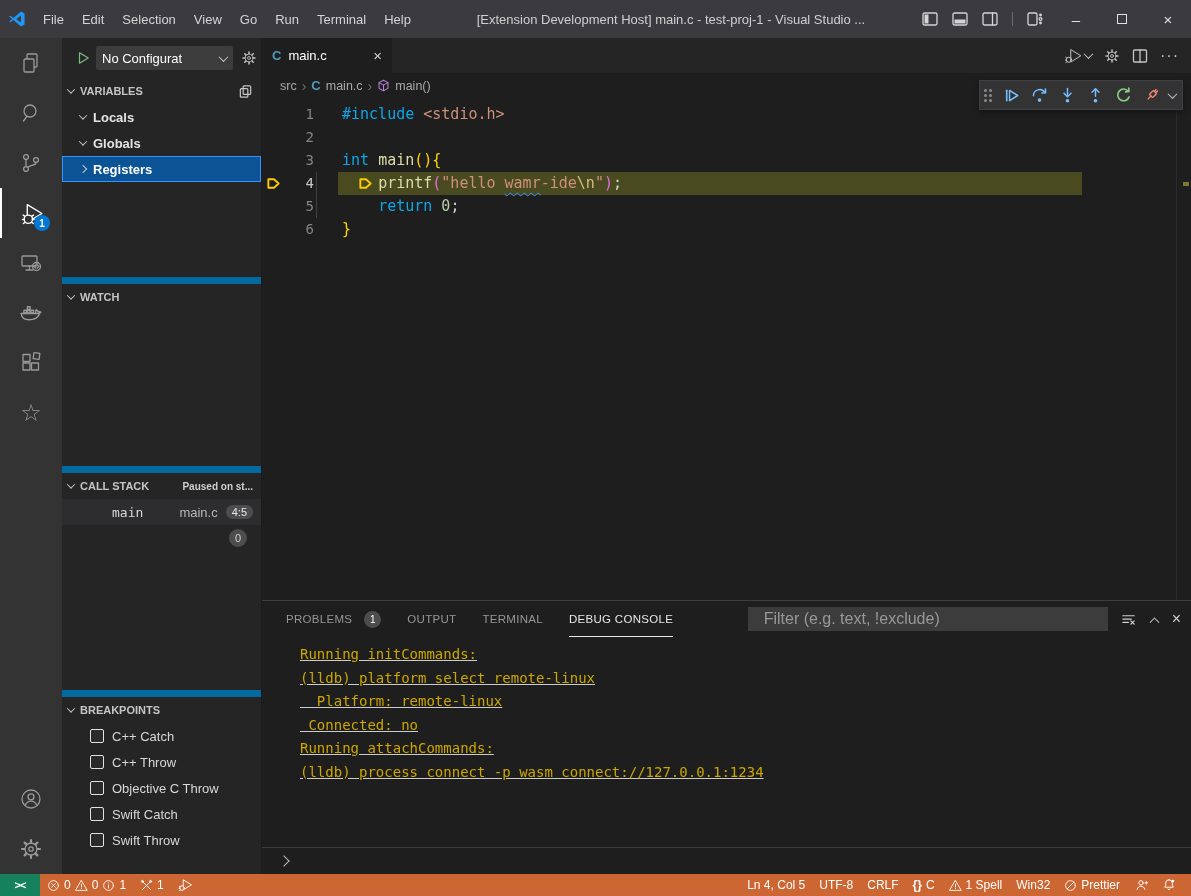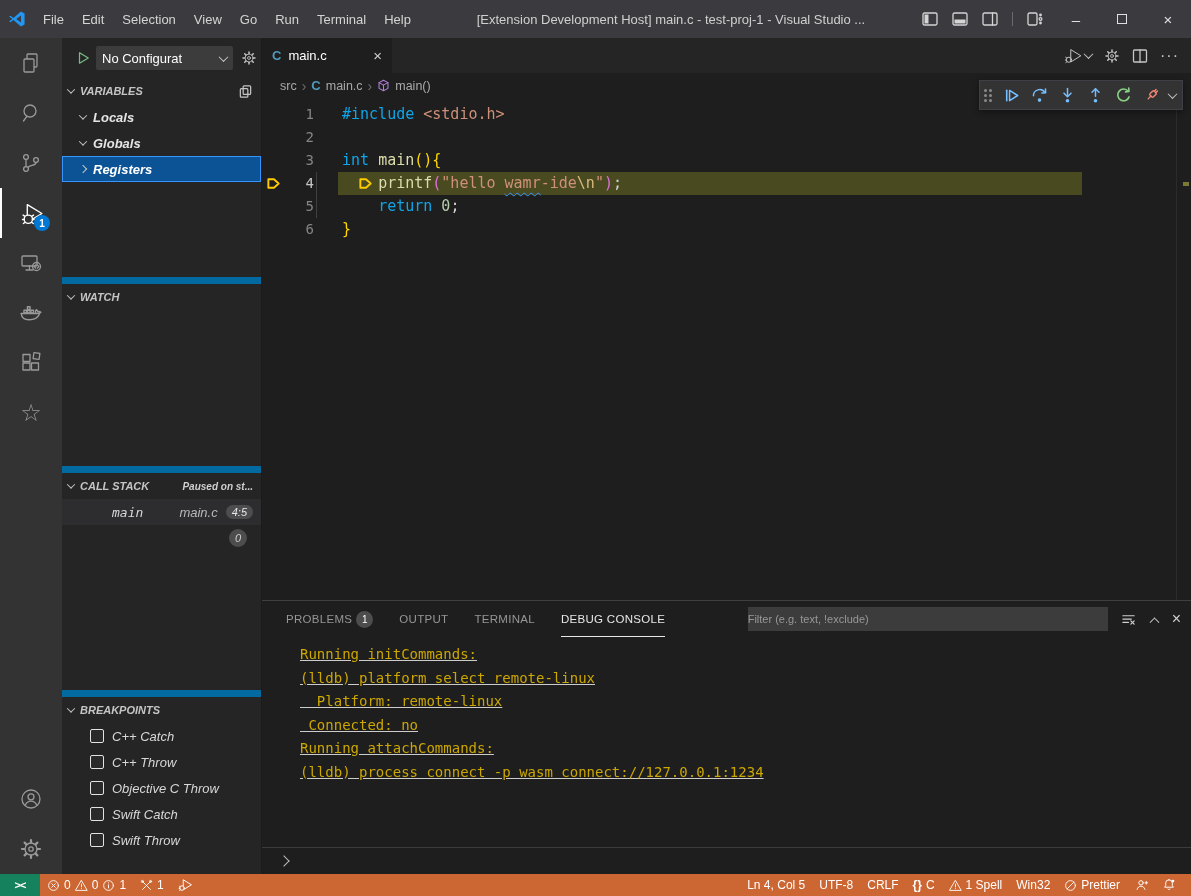--- a/index.html
+++ b/index.html
@@ -39,21 +39,21 @@
   .sb-toolbar { height:40px; display:flex; align-items:center; padding:0 4px 0 14px; gap:6px; }
   .run-play { color:#75be7e; }
   .cfg-dropdown { flex:1; height:24px; background:#3c3c3c; border-radius:2px; display:flex; align-items:center; padding:0 6px; color:#ffffff; font-size:13px; min-width:0; }
   .cfg-dropdown .lbl { flex:1; white-space:nowrap; overflow:hidden; }
   .chev { width:7px; height:7px; border-right:1.4px solid #c5c5c5; border-bottom:1.4px solid #c5c5c5; flex:none; }
   .chev.down { transform:rotate(45deg) translate(-1px,-1px); }
   .chev.right { transform:rotate(-45deg); }
   .chev.up { transform:rotate(-135deg) translate(-2px,-2px); }
   .sb-gear { color:#c5c5c5; margin-left:2px; }
 
-  .sb-section { overflow:hidden;font-style:italic; }
+  .sb-section { overflow:hidden; }
   .sb-header { height:26px; display:flex; align-items:center; gap:6px; padding:0 8px 0 6px; font-weight:bold; font-size:11px; color:#c5c5c5; }
   .sb-header .chev { width:6px; height:6px; }
   .sb-note { font-size:10px; color:#cfcfcf; margin-left:auto; font-weight:bold; }
   .hdr-act { margin-left:auto; color:#c5c5c5; }
   .bordered { border-top:7px solid #0369a1; }
   .tree-row { height:26px; display:flex; align-items:center; gap:7px; padding-left:18px; font-weight:bold; color:#e4e4e4; }
   .tree-row .chev { width:6px; height:6px; }
   .tree-row.selected { background:#0b5394; outline:1px solid #3794ff; outline-offset:-1px; color:#ffffff; }
   .cs-row { height:26px; display:flex; align-items:center; background:#2d2d30; padding:0 8px 0 50px; color:#d8d8d8; }
   .cs-fn { font-family:"DejaVu Sans Mono", monospace; font-size:13px; }
@@ -98,25 +98,25 @@
   .dbg-toolbar { position:absolute; top:42px; right:8px; height:30px; background:#333333; border:1px solid #3f3f46; box-shadow:0 2px 6px rgba(0,0,0,.4); display:flex; align-items:center; gap:2px; padding:0 6px 0 4px; z-index:10; }
   .grip { display:grid; grid-template-columns:3px 3px; gap:2px; margin-right:4px; }
   .grip i { width:3px; height:3px; background:#8a8a8a; border-radius:50%; }
   .dbg-btn { width:26px; height:26px; display:flex; align-items:center; justify-content:center; }
   .blue { color:#75beff; } .green { color:#89d185; } .red { color:#f48771; }
 
   
   .panel { height:274px; border-top:1px solid #3f3f3f; background:#1e1e1e; display:flex; flex-direction:column; }
   .panel-header { height:36px; display:flex; align-items:center; padding:0 10px 0 24px; }
   .panel-tabs { display:flex; gap:26px; align-items:center; }
-  .panel-tab { display:flex; align-items:center; gap:4px; color:#969696; font-size:11.5px; letter-spacing:.3px; height:36px;justify-content:flex-end; }
+  .panel-tab { display:flex; align-items:center; gap:12px; color:#969696; font-size:11.5px; letter-spacing:.3px; height:36px;justify-content:flex-end; }
   .panel-tab.active { color:#e7e7e7; border-bottom:1px solid #e7e7e7; }
   .p-badge { min-width:17px; height:17px; border-radius:9px; background:#4d4d4d; color:#fff; font-size:10px; display:flex; align-items:center; justify-content:center; }
   .filter-wrap { margin-left:auto; display:flex; align-items:center; gap:12px; }
-  .filter-input { width:360px; height:24px; background:#3c3c3c; border:none; color:#22c55e; padding:0 0; font-size:11px; font-family:"Liberation Sans",sans-serif; }
+  .filter-input { width:360px; height:24px; background:#3c3c3c; border:none; color:#22c55e; padding:0 16px; font-size:16px; font-family:"Liberation Sans",sans-serif; }
   .filter-input::placeholder { color:#989898; }
   .panel-icons { display:flex; align-items:center; gap:14px; color:#d0d0d0; }
   .console { flex:1; padding:6px 0 0 38px; font-family:"DejaVu Sans Mono", monospace; font-size:14px;text-decoration:underline; }
   .console-line { height:23.5px; line-height:23.5px; color:#cca700; white-space:pre; }
   .console-input { height:27px; border-top:1px solid #3c3c3c; display:flex; align-items:center; padding-left:18px; }
 
   
   .statusbar { height:22px; background:#cc6633; display:flex; align-items:center; color:#ffffff; font-size:12px; }
   .sb-remote { width:40px; height:22px; background:#16825d; display:flex; align-items:center; justify-content:center; font-weight:bold; font-size:11px; letter-spacing:-1px; }
   .sb-item { display:flex; align-items:center; gap:4px; padding:0 7px; height:22px; }

